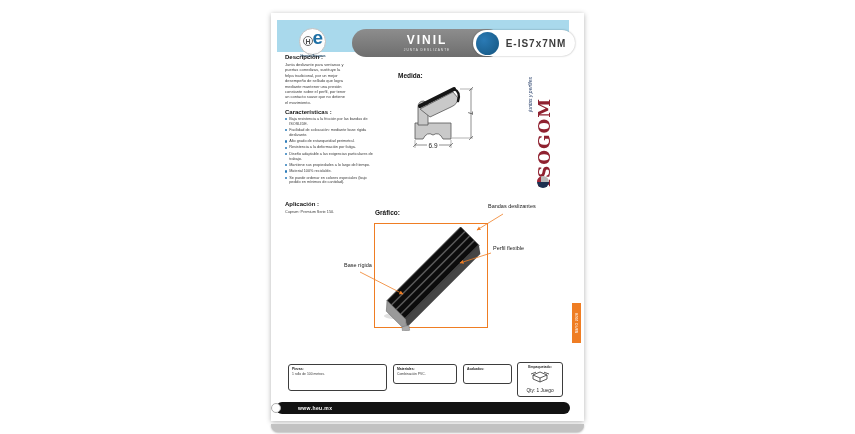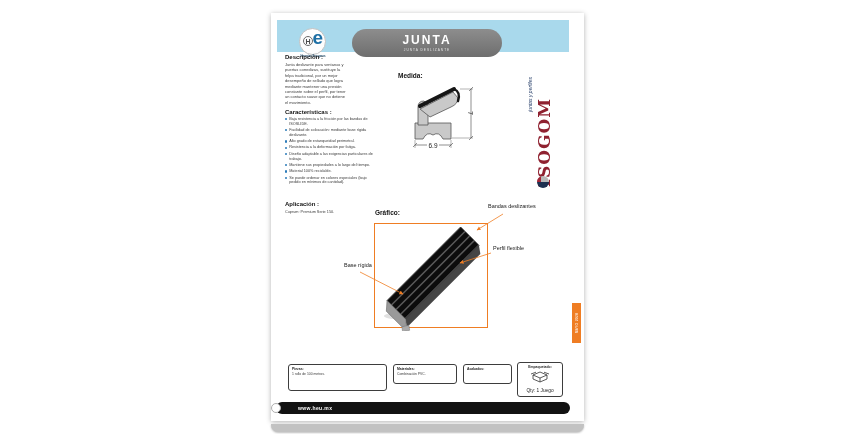--- a/index.html
+++ b/index.html
@@ -79,22 +79,26 @@
 <div class="canvas">
   <div class="page">
 
     <div class="hdr-bar">
       <div class="logo-circle">
         <span class="logo-h">H</span>
         <span class="logo-e">e</span>
       </div>
       <div class="logo-sub">Herrajes Europeos</div>
       <div class="pill-gray">
-        <div class="pill-title">JUNTA</div>
+        <div class="pill-title">VINIL</div>
         <div class="pill-sub">JUNTA DESLIZANTE</div>
+      </div>
+      <div class="pill-code">
+        <div class="code-circle"></div>
+        <div class="code-text">E-IS7x7NM</div>
       </div>
     </div>
 
     <div class="h" style="left:14px;top:41px;">Descripción :</div>
     <div class="body-text" style="left:14px;top:49px;width:64px;">Junta deslizante para ventanas y puertas corredizas, sustituye la felpa tradicional, por un mejor desempeño de sellado que logra mediante mantener una presión constante sobre el perfil, por tener un contacto suave que no detiene el movimiento.</div>
 
     <div class="h" style="left:14px;top:96px;">Características :</div>
     <div class="list">
       <div class="li">
           <span class="bullet"></span>

